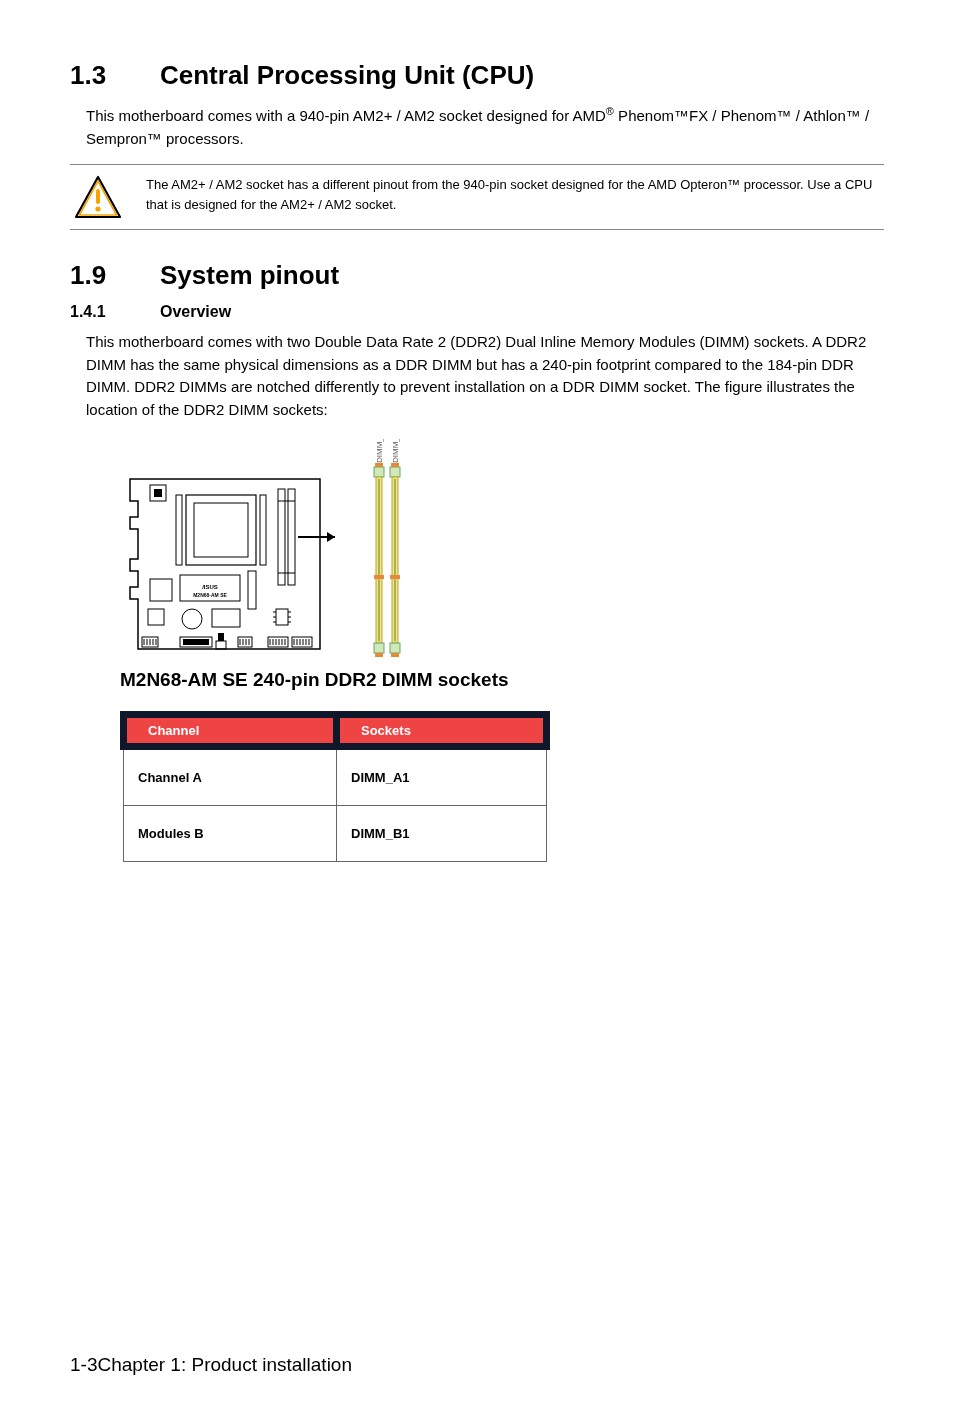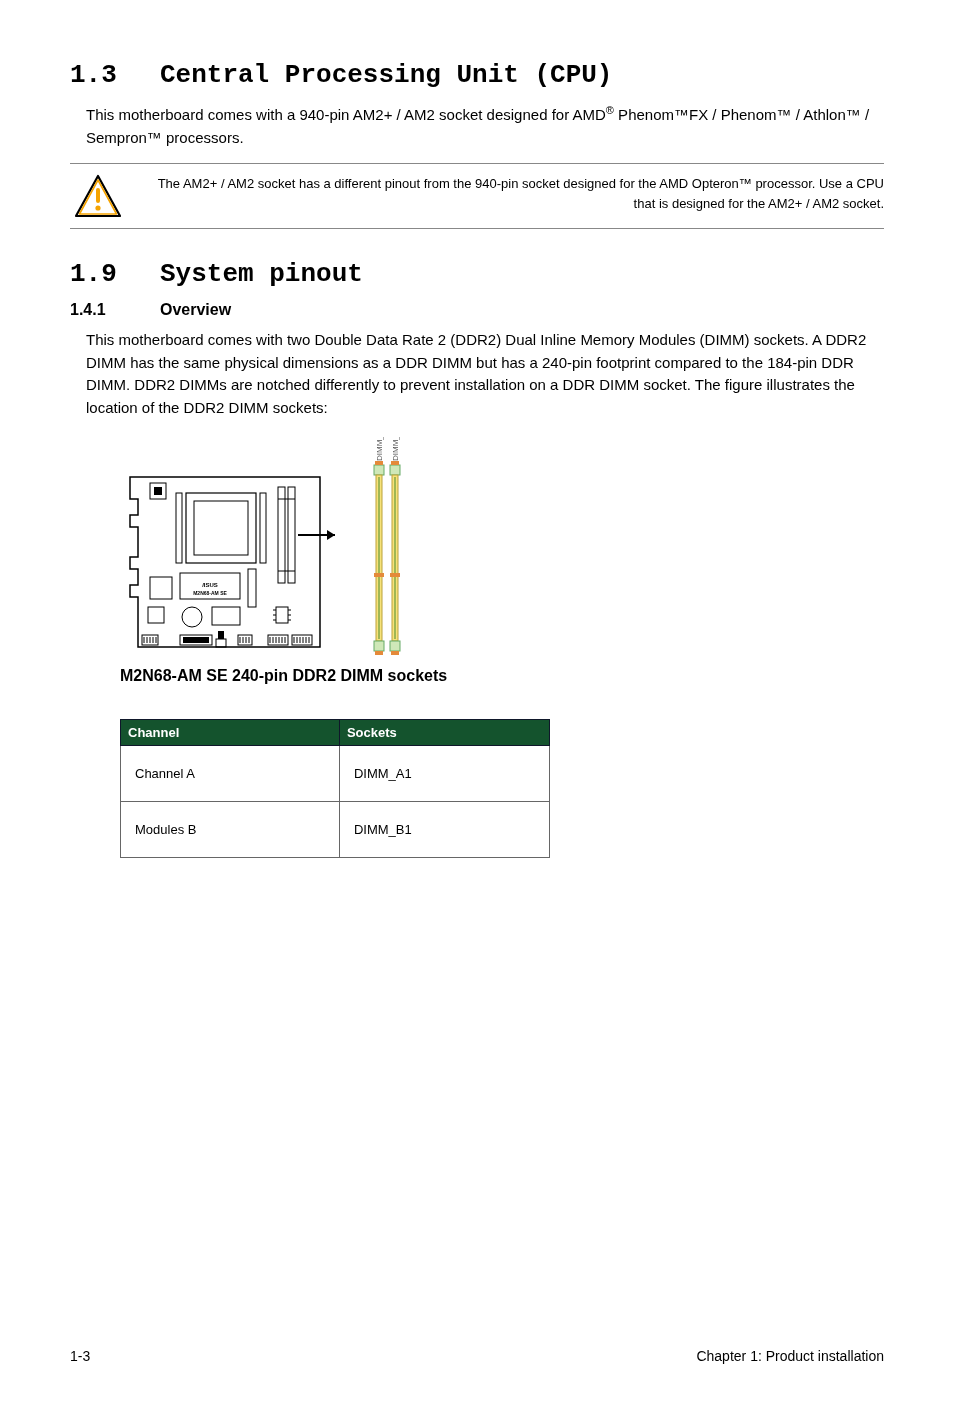--- a/index.html
+++ b/index.html
@@ -13,21 +13,20 @@
       height: 1412px;
       background: #fff;
       padding: 60px 70px 40px 70px;
       position: relative;
       color: #000;
     }
     .section-heading {
       font-size: 26px;
       font-weight: bold;
       margin-bottom: 12px;
-      font-family: Liberation Mono, monospace;
     }
     .section-heading .num {
       display: inline-block;
       width: 90px;
     }
     .body-text {
       font-size: 15px;
       line-height: 1.5;
       margin-bottom: 10px;
       margin-left: 16px;
@@ -47,65 +46,65 @@
     }
     .callout-icon {
       flex: 0 0 56px;
       display: flex;
       justify-content: center;
     }
     .callout-text {
       flex: 1;
       font-size: 13px;
       line-height: 1.5;
-      text-align: right;
     }
     .subsection-heading {
       font-size: 16px;
       font-weight: bold;
       margin-bottom: 10px;
     }
     .subsection-heading .num {
       display: inline-block;
       width: 90px;
     }
     .diagram-area {
       margin: 18px 0 10px 50px;
     }
     .diagram-caption {
-      font-size: 16px;
-      font-weight: bold;
-      margin: 6px 0 34px 50px;
+      font-size: 19px;
+      font-weight: bold;
+      margin: 6px 0 20px 50px;
     }
     .channel-table {
       border-collapse: collapse;
       width: 430px;
       margin-left: 50px;
       font-size: 13px;
     }
     .channel-table th {
-      background: #14532d;
+      background: #ef4444;
       color: #fff;
       text-align: left;
-      padding: 5px 7px;
-      font-weight: bold;
-      border: 1px solid #0f172a;
+      padding: 5px 21px;
+      font-weight: bold;
+      border: 7px solid #0f172a;
     }
     .channel-table td {
       padding: 20px 14px;
       border: 1px solid #666;
+      font-weight: bold;
     }
     .footer {
       position: absolute;
-      bottom: 48px;
+      bottom: 36px;
       left: 70px;
       right: 70px;
       display: flex;
-      justify-content: space-between;
-      font-size: 14px;
+      justify-content: flex-start;
+      font-size: 19px;
     }
     
     .mb-svg {
       display: inline-block;
       vertical-align: bottom;
     }
     .dimm-svg {
       display: inline-block;
       vertical-align: bottom;
       margin-left: 24px;

